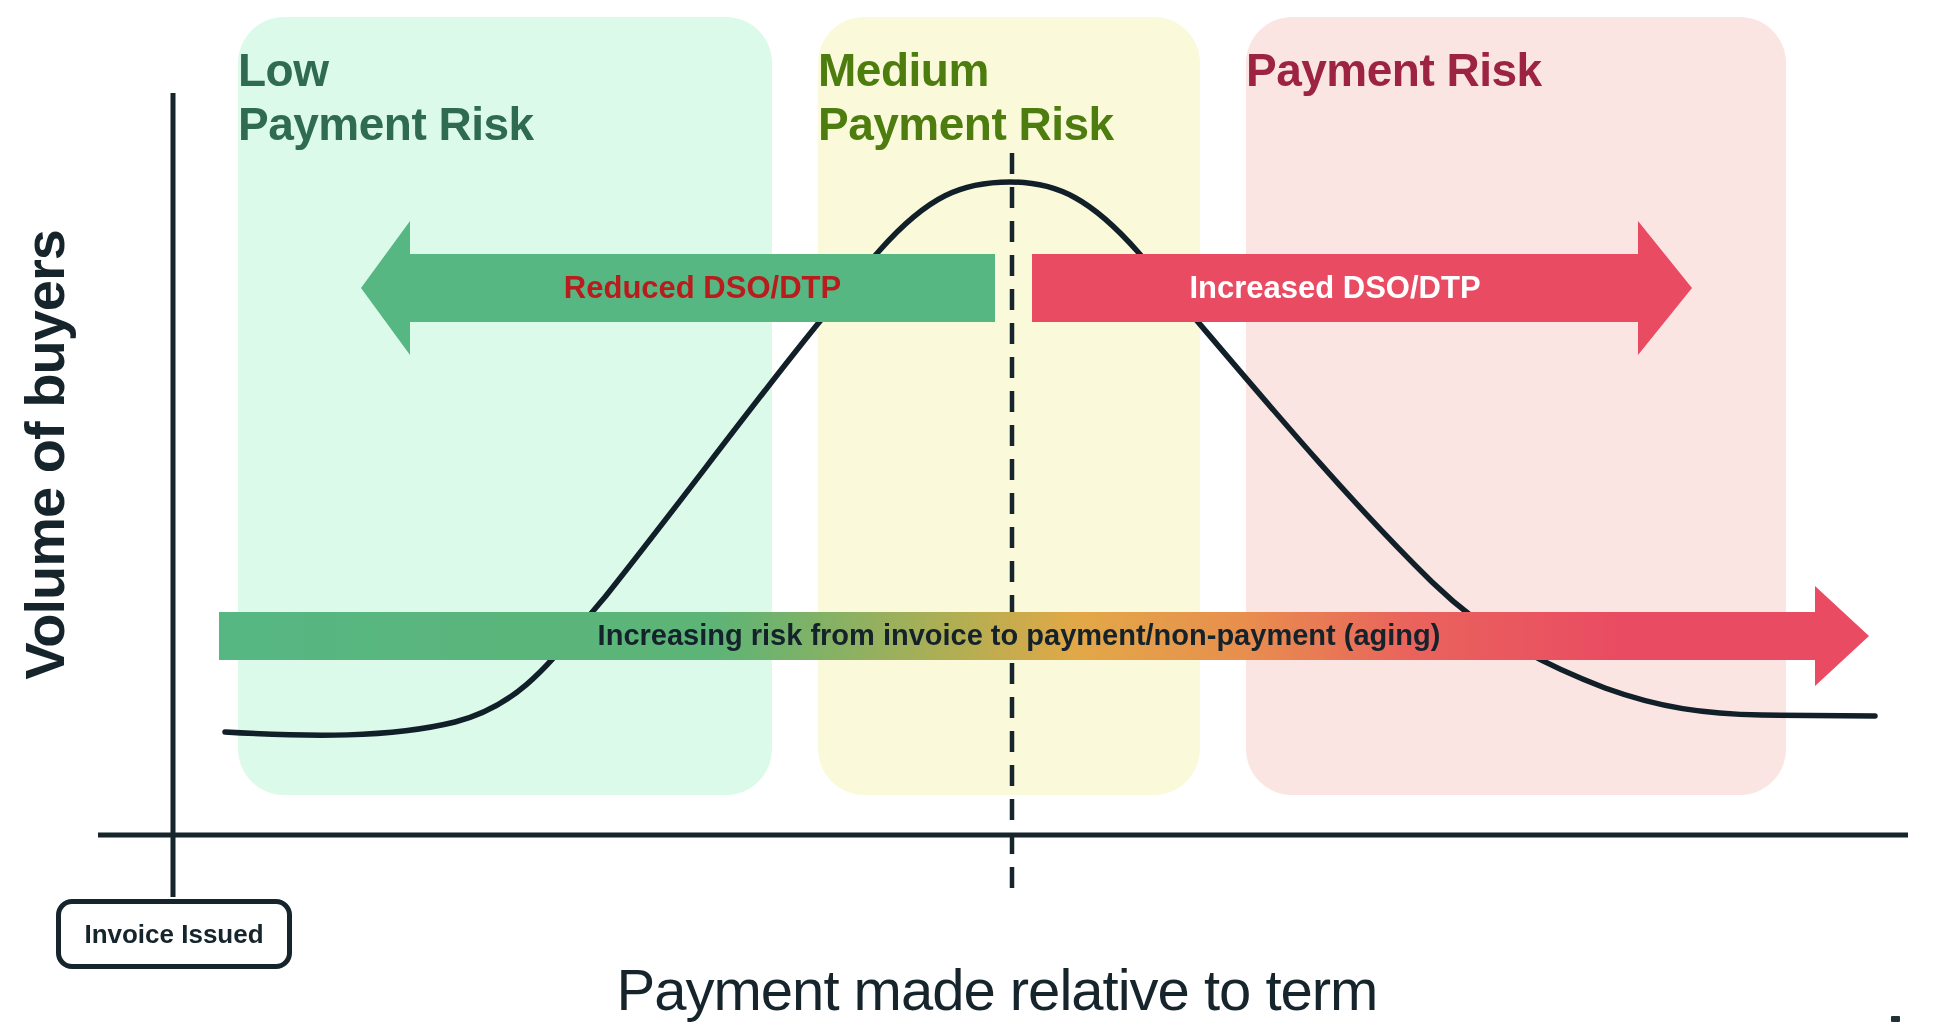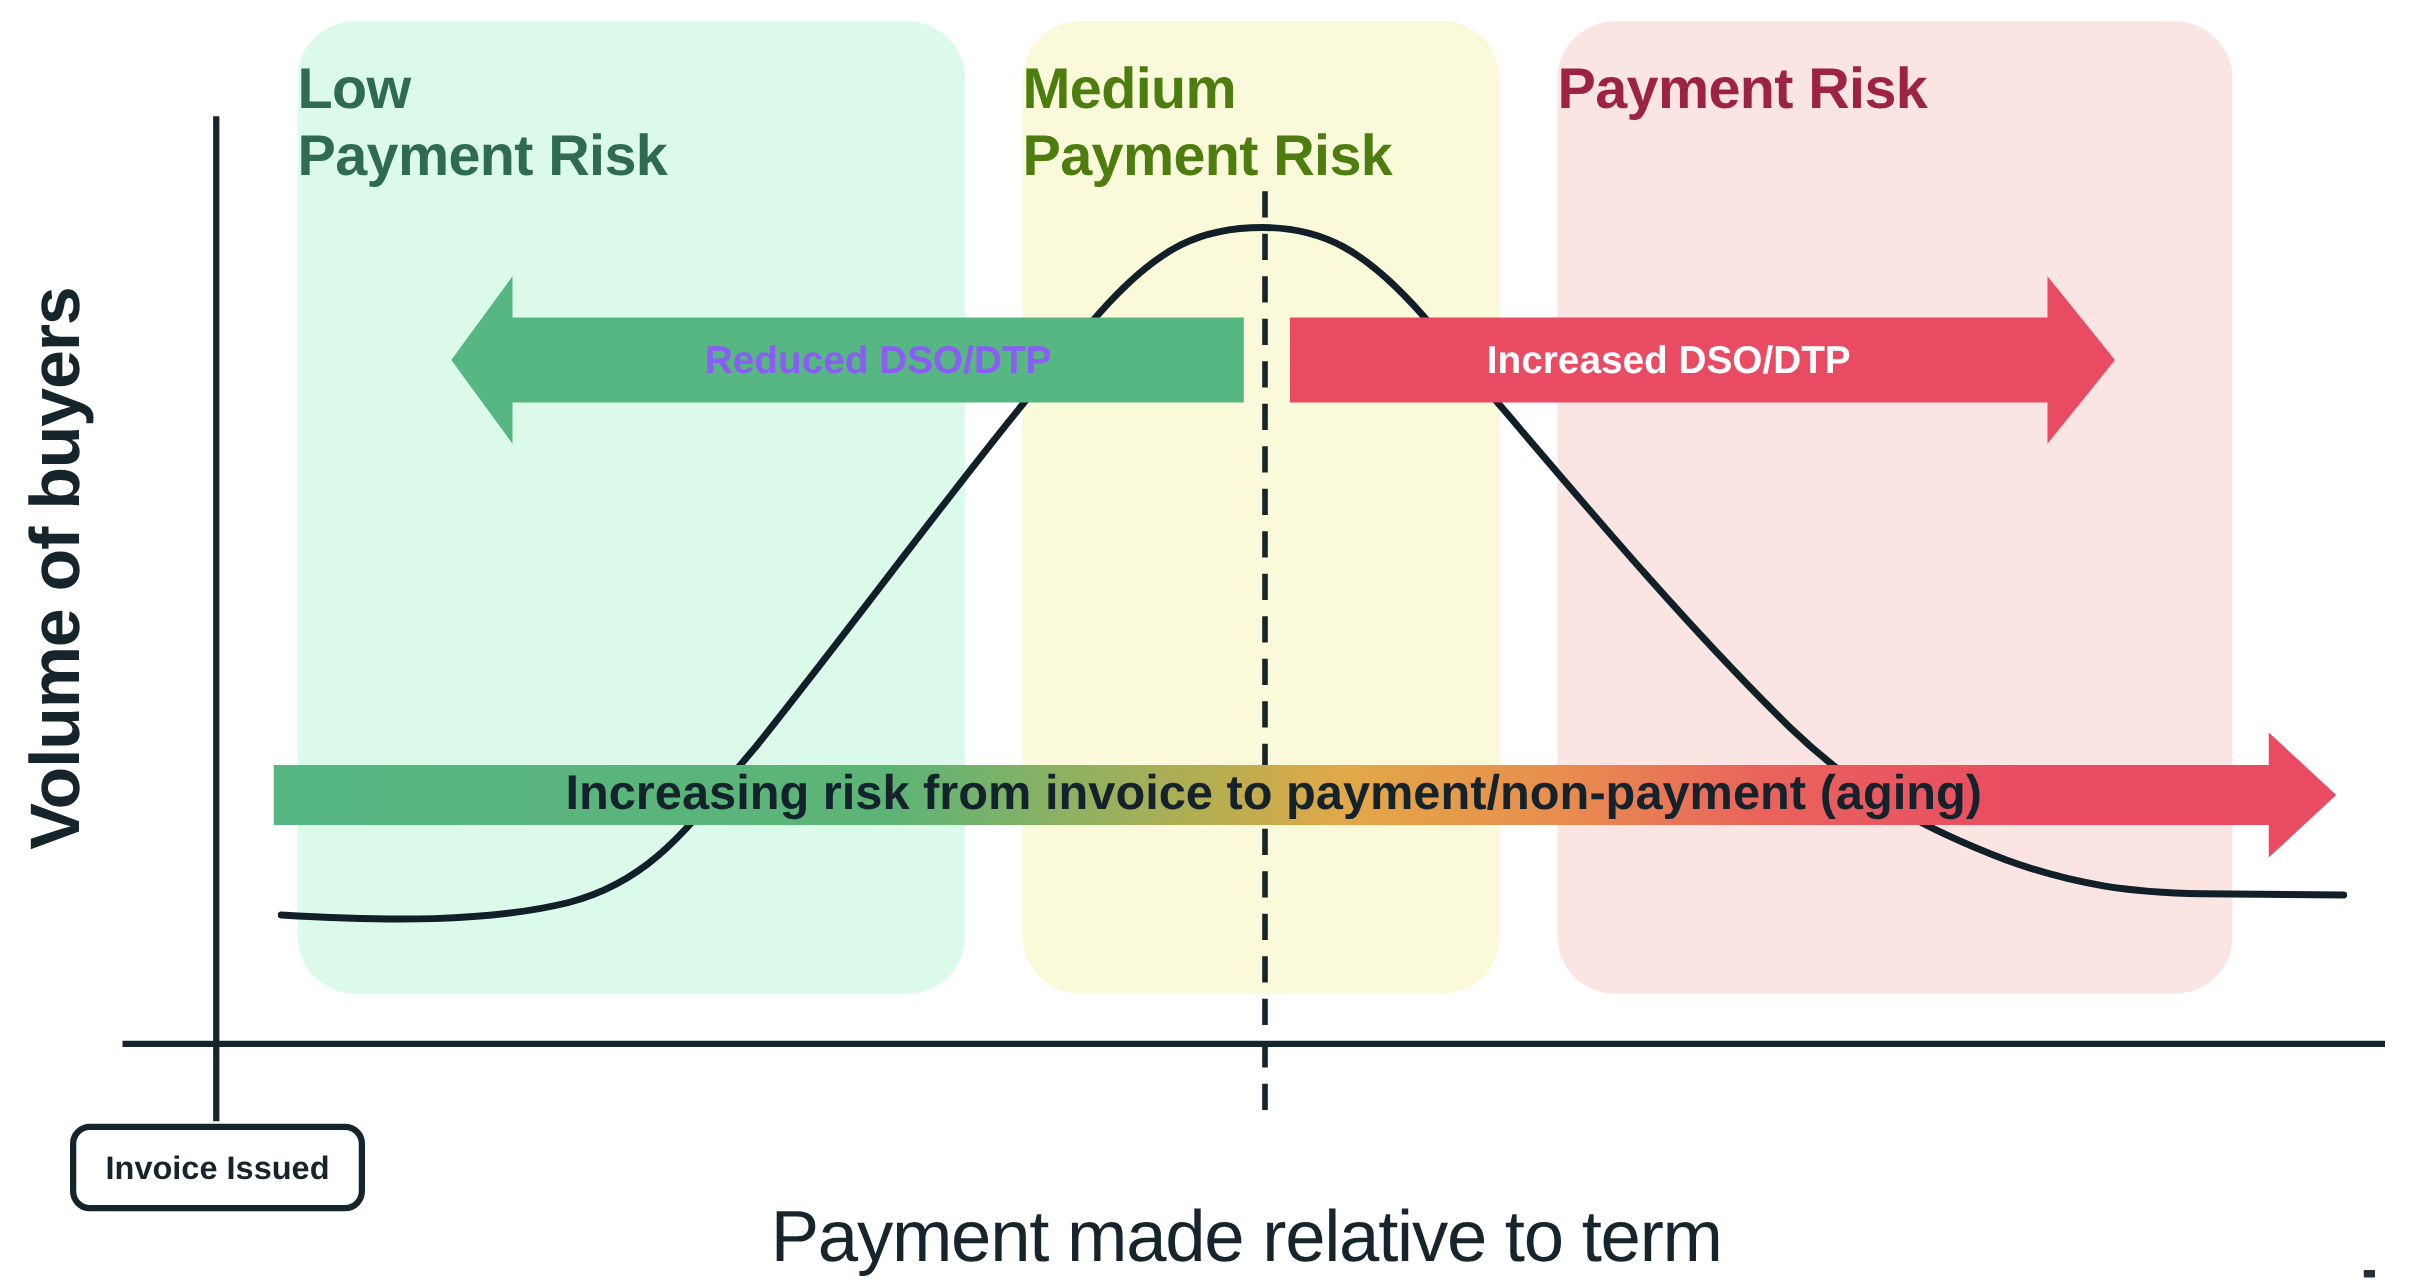--- a/index.html
+++ b/index.html
@@ -9,21 +9,21 @@
   #zone-low{left:238px;width:534px;}
   #zone-medium{left:818px;width:382px;}
   #zone-high{left:1246px;width:540px;}
   .zone-title{padding-top:26px;text-align:left;font-size:46px;font-weight:700;line-height:1.18;letter-spacing:-0.5px;}
   .zone-title span{display:block;}
   svg.overlay{position:absolute;left:0;top:0;}
   .arrow-label{position:absolute;display:flex;align-items:center;justify-content:center;
                font-weight:700;white-space:nowrap;}
   #label-reduced{left:410px;top:254px;width:585px;height:68px;font-size:31px;}
   #label-increased{left:1032px;top:254px;width:606px;height:68px;font-size:31px;}
-  #label-aging{left:219px;top:610px;width:1600px;height:50px;font-size:39px;}
+  #label-aging{left:219px;top:610px;width:1600px;height:50px;font-size:29px;}
   .marker-box{position:absolute;top:899px;width:236px;height:70px;background:#ffffff;
               border:5px solid #16242c;border-radius:16px;box-sizing:border-box;
               display:flex;align-items:center;justify-content:center;
               font-size:26px;font-weight:700;}
   #box-invoice{left:56px;}
   #box-due{left:894px;}
   #x-title{position:absolute;left:997px;top:956px;transform:translateX(-50%);
            font-size:58px;font-weight:400;white-space:nowrap;letter-spacing:-1px;}
   #y-title{position:absolute;left:44px;top:455px;transform:translate(-50%,-50%) rotate(-90deg);
            font-size:56px;font-weight:700;white-space:nowrap;letter-spacing:-1px;}
@@ -82,21 +82,21 @@
     <line x1="173" y1="93" x2="173" y2="897" stroke-width="5" stroke="#16242c"></line>
     <line x1="98" y1="835" x2="1908" y2="835" stroke-width="5" stroke="#16242c"></line>
 
     <polygon points="361,288 410,221 410,254 995,254 995,322 410,322 410,355" fill="#56b783"></polygon>
 
     <polygon points="1032,254 1638,254 1638,221 1692,288 1638,355 1638,322 1032,322" fill="#e94b62"></polygon>
 
     <polygon points="219,612 1815,612 1815,586 1869,636 1815,686 1815,660 219,660" fill="url(#agingGrad)"></polygon>
   </svg>
 
-  <div class="arrow-label" id="label-reduced" style="color: #8b5cf6;">Reduced DSO/DTP</div>
+  <div class="arrow-label" id="label-reduced" style="color: #b91c1c;">Reduced DSO/DTP</div>
   <div class="arrow-label" id="label-increased" style="color: rgb(255, 255, 255);">Increased DSO/DTP</div>
   <div class="arrow-label" id="label-aging" style="color: rgb(19, 34, 43);">Increasing risk from invoice to payment/non-payment (aging)</div>
 
   <div class="marker-box" id="box-invoice" style="color: rgb(22, 36, 44);">Invoice Issued</div>
 
   <div id="x-title" style="color: rgb(22, 36, 44);">Payment made relative to term</div>
   <div id="y-title" style="color: rgb(22, 36, 44);">Volume of buyers</div>
 
   <div class="stray"></div>
 </div>

